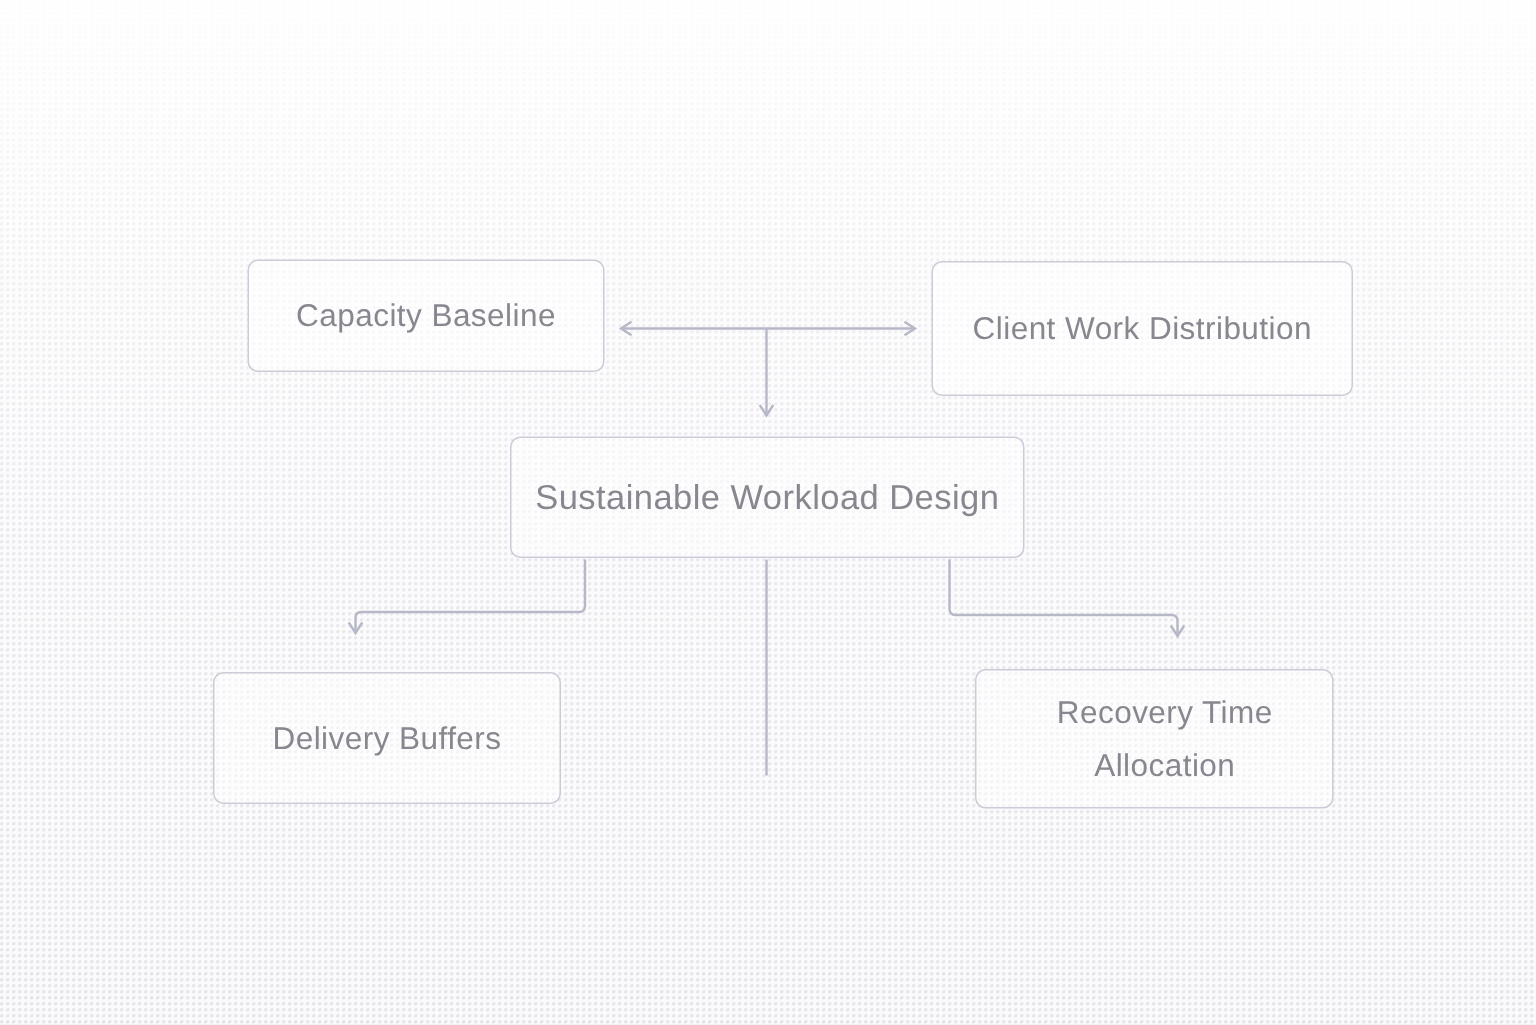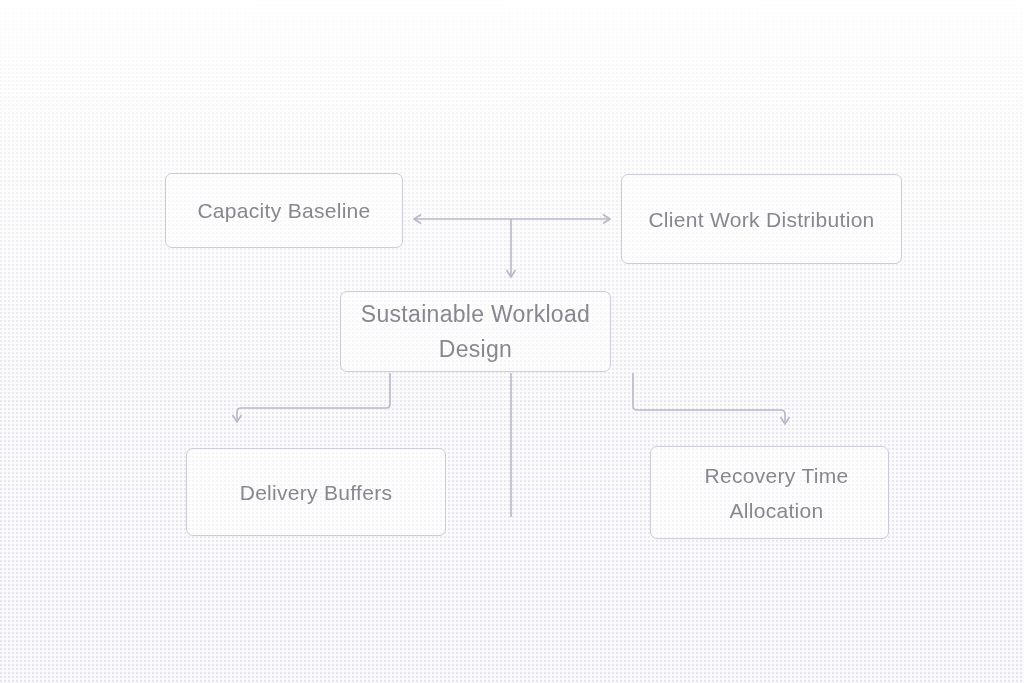--- a/index.html
+++ b/index.html
@@ -45,22 +45,22 @@
     display: flex;
     align-items: center;
     justify-content: center;
     text-align: center;
     font-size: 21px;
     letter-spacing: 0.3px;
     line-height: 35px;
   }
   .node-capacity   { left: 165px; top: 173px; width: 238px; height: 75px; }
   .node-client     { left: 621px; top: 174px; width: 281px; height: 90px; }
-  .node-center     { left: 340px; top: 291px; width: 271px; height: 81px; font-size: 23px; }
-  .node-delivery   { left: 142px; top: 448px; width: 260px; height: 88px; margin-left: 44px; }
+  .node-center     { left: 340px; top: 291px; width: 343px; height: 81px; font-size: 23px; }
+  .node-delivery   { left: 142px; top: 448px; width: 232px; height: 88px; }
   .node-recovery   { left: 650px; top: 446px; width: 239px; height: 93px; padding-left: 14px; }
   .node-label { display: inline-block; }
 </style>
 </head>
 <body>
 
 <div class="canvas">
 
   <svg class="edges" viewBox="0 0 1024 683" xmlns="http://www.w3.org/2000/svg">
     <defs>

